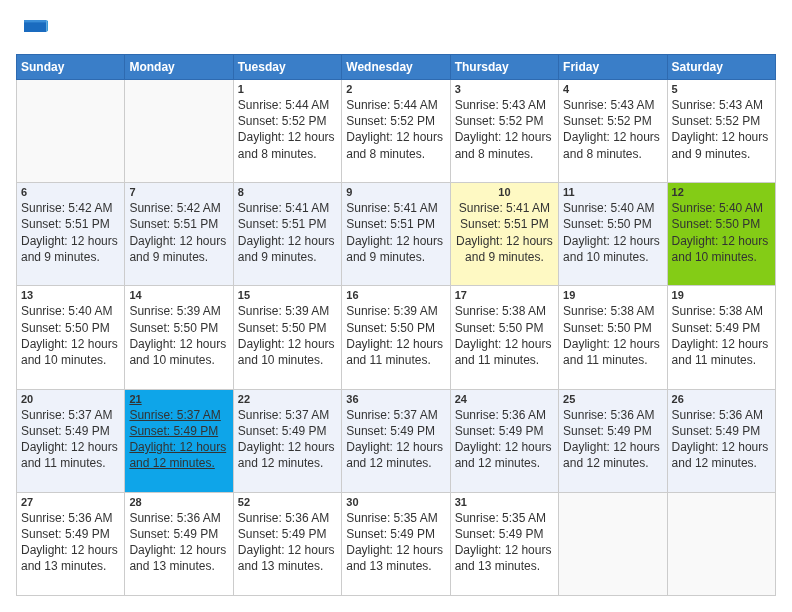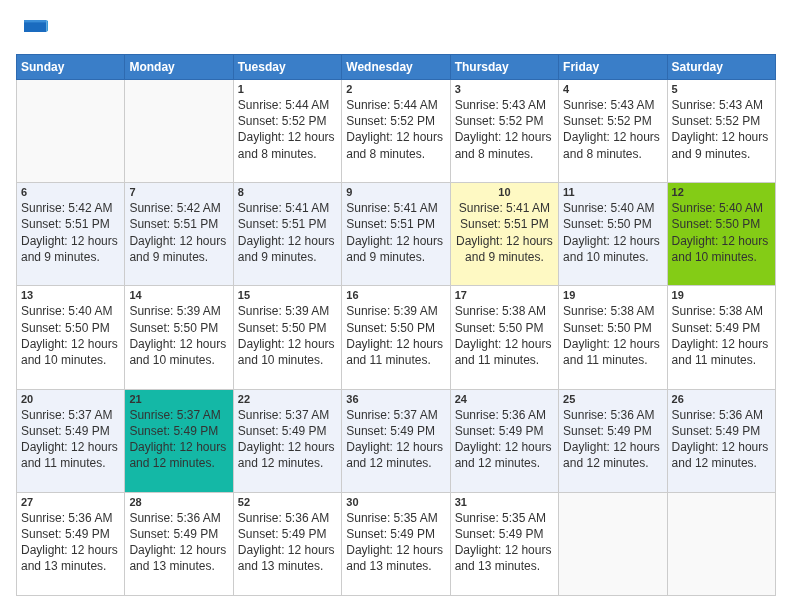--- a/index.html
+++ b/index.html
@@ -213,21 +213,21 @@
           <td>
             <span class="day-num">19</span>
             <div class="day-info">Sunrise: 5:38 AM<br>Sunset: 5:49 PM<br>Daylight: 12 hours and 11 minutes.</div>
           </td>
         </tr>
         <tr>
           <td style="background: rgb(238, 242, 250);">
             <span class="day-num">20</span>
             <div class="day-info">Sunrise: 5:37 AM<br>Sunset: 5:49 PM<br>Daylight: 12 hours and 11 minutes.</div>
           </td>
-          <td style="background: #14b8a6;">
+          <td style="background: #0ea5e9; text-decoration: underline;">
             <span class="day-num">21</span>
             <div class="day-info">Sunrise: 5:37 AM<br>Sunset: 5:49 PM<br>Daylight: 12 hours and 12 minutes.</div>
           </td>
           <td style="background: rgb(238, 242, 250);">
             <span class="day-num">22</span>
             <div class="day-info">Sunrise: 5:37 AM<br>Sunset: 5:49 PM<br>Daylight: 12 hours and 12 minutes.</div>
           </td>
           <td style="background: rgb(238, 242, 250);">
             <span class="day-num">36</span>
             <div class="day-info">Sunrise: 5:37 AM<br>Sunset: 5:49 PM<br>Daylight: 12 hours and 12 minutes.</div>

